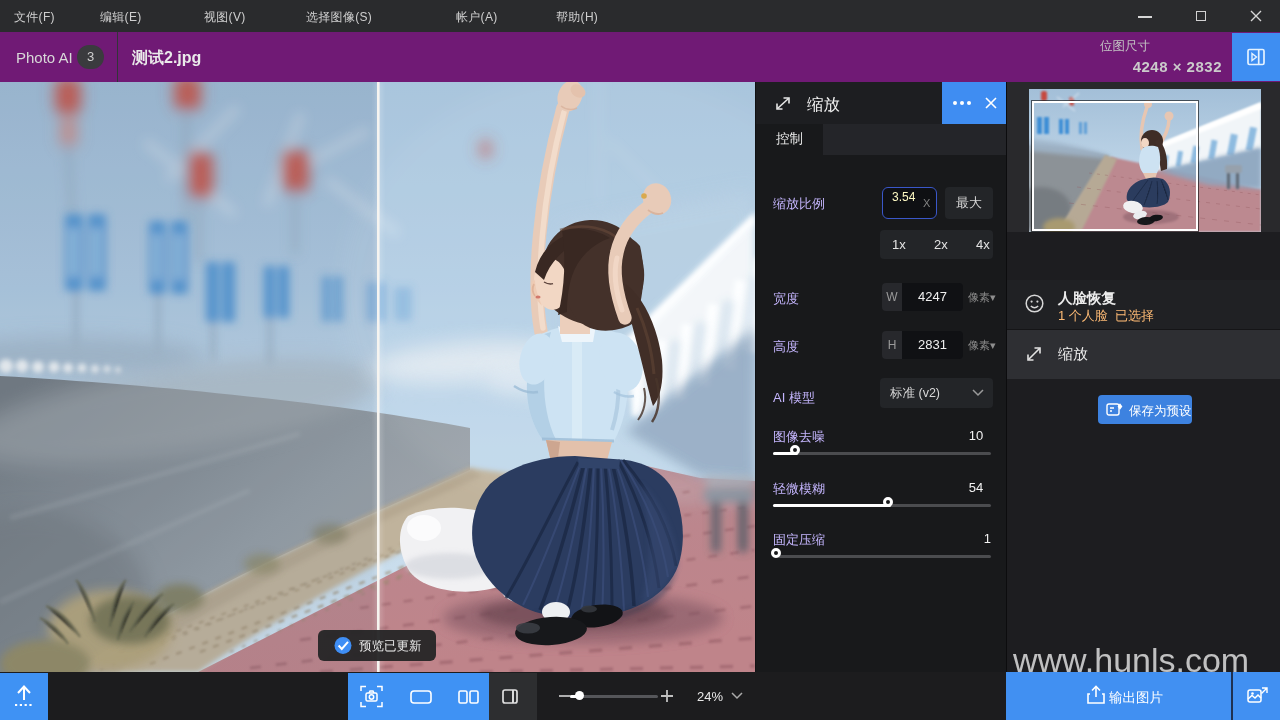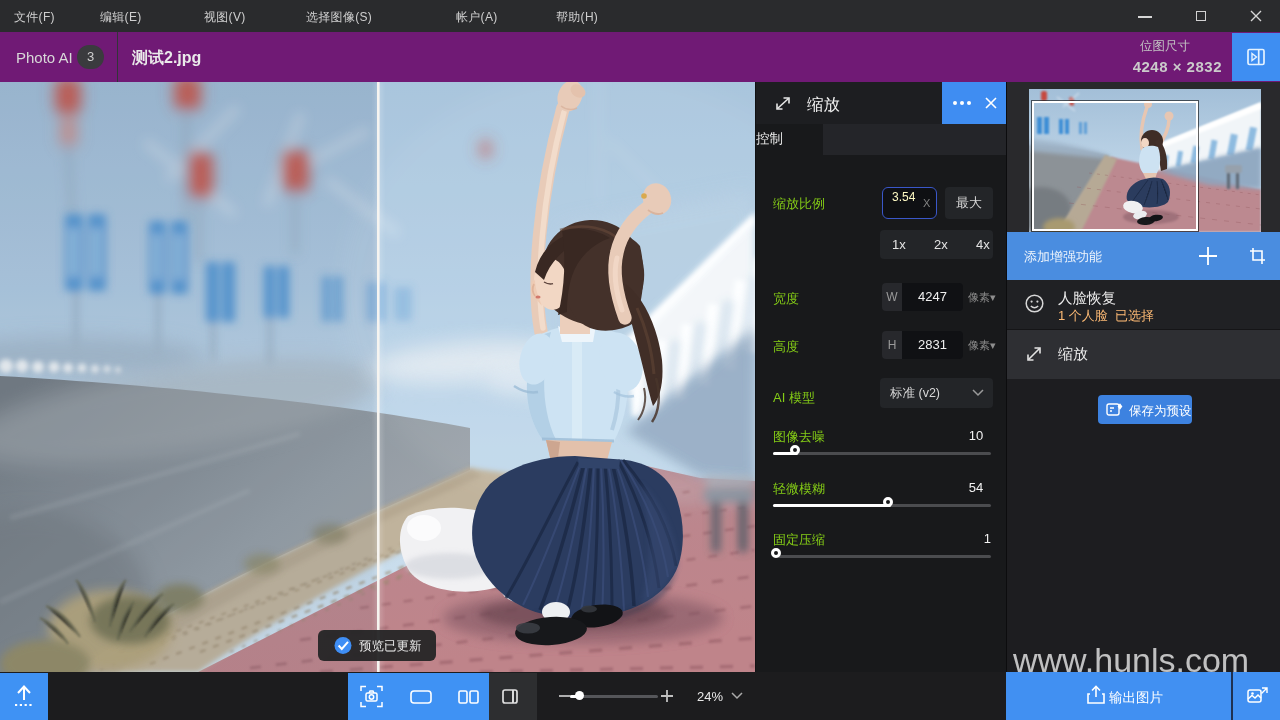--- a/index.html
+++ b/index.html
@@ -4,21 +4,21 @@
 *{margin:0;padding:0;box-sizing:border-box}
 html,body{width:1280px;height:720px;overflow:hidden;background:#1b1b1d;font-family:"Liberation Sans",sans-serif;position:relative}
 .abs{position:absolute}
 #menubar{left:0;top:0;width:1280px;height:32px;background:#2a2b2d}
 #menubar span{position:absolute;top:9px;font-size:12px;color:#cfcfcf;letter-spacing:.3px}
 #tabbar{left:0;top:32px;width:1280px;height:50px;background:#701a75}
 #canvas{left:0;top:82px;width:755px;height:590px}
 #settings{left:755px;top:82px;width:251px;height:590px;background:#18191b;border-left:1px solid #101113}
 #rightpanel{left:1006px;top:82px;width:274px;height:590px;background:#1d1d20;border-left:1px solid #0c0c0e}
 #bottombar{left:0;top:672px;width:1280px;height:48px;background:#1c1c1e}
-.lbl{color:#84cc16;font-size:13px}
+.lbl{color:#c4b5fd;font-size:13px}
 .val{color:#f2f2f2;font-size:13px}
 .track{position:absolute;height:3px;background:#4b4c4f;border-radius:2px}
 .fillw{position:absolute;height:3px;background:#fff;border-radius:2px}
 .knob{position:absolute;width:10px;height:10px;border:3px solid #fff;border-radius:50%;background:#18191b}
 </style></head>
 <body>
 
 <div class="abs" id="menubar">
  <span style="left:14px">文件(F)</span>
  <span style="left:100px">编辑(E)</span>
@@ -31,21 +31,21 @@
  <svg class="abs" style="left:1250px;top:10px" width="12" height="12">
       <path d="M1,1 L11,11 M11,1 L1,11" stroke="#d6d6d6" stroke-width="1.4"></path>
     </svg>
 </div>
 
 <div class="abs" id="tabbar">
  <span class="abs" style="left:16px;top:17px;font-size:15px;color:#d8d8d8">Photo AI</span>
  <div class="abs" style="left:77px;top:13px;width:27px;height:24px;background:#3a3b3e;border-radius:12px;text-align:center;line-height:24px;font-size:13px;color:#cfcfcf">3</div>
  <div class="abs" style="left:117px;top:0;width:1px;height:50px;background:#333438"></div>
  <span class="abs" style="left:132px;top:16px;font-size:16px;font-weight:bold;color:#eaeaea">测试2.jpg</span>
- <div class="abs" style="left:1100px;top:6px;width:90px;text-align:right;font-size:12.5px;color:#c3c3c3">位图尺寸</div>
+ <div class="abs" style="left:1100px;top:6px;width:90px;text-align:left;font-size:12.5px;color:#c3c3c3">位图尺寸</div>
  <div class="abs" style="left:1040px;top:26px;width:182px;text-align:right;font-size:15px;font-weight:bold;color:#cbcbcb;letter-spacing:.5px">4248 × 2832</div>
  <div class="abs" style="left:1232px;top:1px;width:48px;height:48px;background:#3e8ef2">
   <svg width="48" height="48">
         <g fill="none" stroke="#e4f2ff" stroke-width="1.7">
           <rect x="16" y="16.5" width="16" height="15" rx="1.5"></rect>
           <path d="M26.7,17 L26.7,31"></path>
           <path d="M20,20.5 L24.5,24 L20,27.5 Z" stroke-width="1.4"></path>
         </g>
       </svg>
  </div>
@@ -361,21 +361,21 @@
           <g fill="#fff">
             <circle cx="13" cy="21" r="2"></circle>
             <circle cx="20" cy="21" r="2"></circle>
             <circle cx="27" cy="21" r="2"></circle>
           </g>
           <path d="M44,16 L54,26 M54,16 L44,26" stroke="#fff" stroke-width="1.6"></path>
         </svg>
   </div>
  </div>
  <div class="abs" style="left:0;top:42px;width:251px;height:31px;background:#242529"></div>
- <div class="abs" style="left:0;top:42px;width:67px;height:33px;background:#18191b;text-align:left"><span style="font-size:13.5px;color:#e9e9e9;line-height:30px">控制</span></div>
+ <div class="abs" style="left:0;top:42px;width:67px;height:33px;background:#18191b;text-align:center"><span style="font-size:13.5px;color:#e9e9e9;line-height:30px">控制</span></div>
 
  <span class="abs lbl" style="left:17px;top:113px">缩放比例</span>
  <div class="abs" style="left:126px;top:105px;width:55px;height:32px;background:#0f1013;border:1.5px solid #3a57c9;border-radius:6px">
   <span class="abs" style="left:9px;top:2px;font-size:12px;color:#fef9c3">3.54</span>
   <span class="abs" style="left:40px;top:9px;font-size:11px;color:#828282">X</span>
  </div>
  <div class="abs" style="left:189px;top:105px;width:48px;height:32px;background:#232528;border-radius:4px;text-align:center;line-height:32px;font-size:13px;color:#d8d8d8">最大</div>
  <div class="abs" style="left:124px;top:148px;width:113px;height:29px;background:#232528;border-radius:4px;line-height:29px;font-size:13px;color:#e4e4e4">
   <span class="abs" style="left:12px">1x</span>
       <span class="abs" style="left:54px">2x</span>
@@ -494,41 +494,29 @@
   <ellipse cx="104" cy="118" rx="10" ry="6" fill="#f0f0f2" transform="rotate(10 104 118)"></ellipse>
   <ellipse cx="111" cy="126" rx="7" ry="4" fill="#ebedf0" transform="rotate(-15 111 126)"></ellipse>
   <ellipse cx="117" cy="132" rx="9" ry="4" fill="#17181b" transform="rotate(-5 117 132)"></ellipse>
   <ellipse cx="127" cy="129" rx="7" ry="3.2" fill="#121316" transform="rotate(-8 127 129)"></ellipse>
 
   <rect x="4" y="13" width="164" height="128" fill="none" stroke="#fff" stroke-width="2"></rect>
   <rect x="2.5" y="11.5" width="167" height="131" fill="none" stroke="#000" stroke-width="1" opacity=".6"></rect>
  </svg>
  </div>
 
- <div class="abs" style="left:0;top:150px;width:274px;height:48px;background:#4a8de0">
-  <span class="abs" style="left:17px;top:16px;font-size:13px;color:#eef4fb">添加增强功能</span>
-  <svg class="abs" style="left:191px;top:14px" width="20" height="20">
-        <path d="M10,1 L10,19 M1,10 L19,10" stroke="#fff" stroke-width="1.8"></path>
-      </svg>
-  <svg class="abs" style="left:242px;top:15px" width="18" height="18">
-        <g fill="none" stroke="#fff" stroke-width="1.6">
-          <path d="M4,1 L4,13 L16,13"></path>
-          <path d="M1,4 L13,4 L13,17"></path>
-        </g>
-      </svg>
- </div>
 
  <div class="abs" style="left:0;top:198px;width:274px;height:49px;background:#202124">
   <svg class="abs" style="left:18px;top:14px" width="19" height="19">
         <circle cx="9.5" cy="9.5" r="8.3" fill="none" stroke="#d6d6d6" stroke-width="1.5"></circle>
         <circle cx="6.6" cy="7.6" r="1.1" fill="#d6d6d6"></circle>
         <circle cx="12.4" cy="7.6" r="1.1" fill="#d6d6d6"></circle>
         <path d="M5.8,12 q3.7,3.4 7.4,0" stroke="#d6d6d6" stroke-width="1.4" fill="none"></path>
       </svg>
-  <span class="abs" style="left:51px;top:9px;font-size:14.5px;font-weight:normal;color:#ececec">人脸恢复</span>
+  <span class="abs" style="left:51px;top:9px;font-size:14.5px;font-weight:bold;color:#ececec">人脸恢复</span>
   <span class="abs" style="left:51px;top:27px;font-size:13px;color:#fdba74">1 个人脸&nbsp;&nbsp;已选择</span>
  </div>
  <div class="abs" style="left:0;top:247px;width:274px;height:1px;background:#151517"></div>
 
  <div class="abs" style="left:0;top:248px;width:274px;height:49px;background:#2e2f33">
   <svg class="abs" style="left:18px;top:16px" width="18" height="17">
         <g stroke="#e4e4e4" stroke-width="1.6" fill="none">
           <path d="M3.5,13.5 L14.5,2.5"></path>
           <path d="M9.5,2 L15,2 L15,7.5"></path>
           <path d="M3,8.5 L3,14 L8.5,14"></path>

